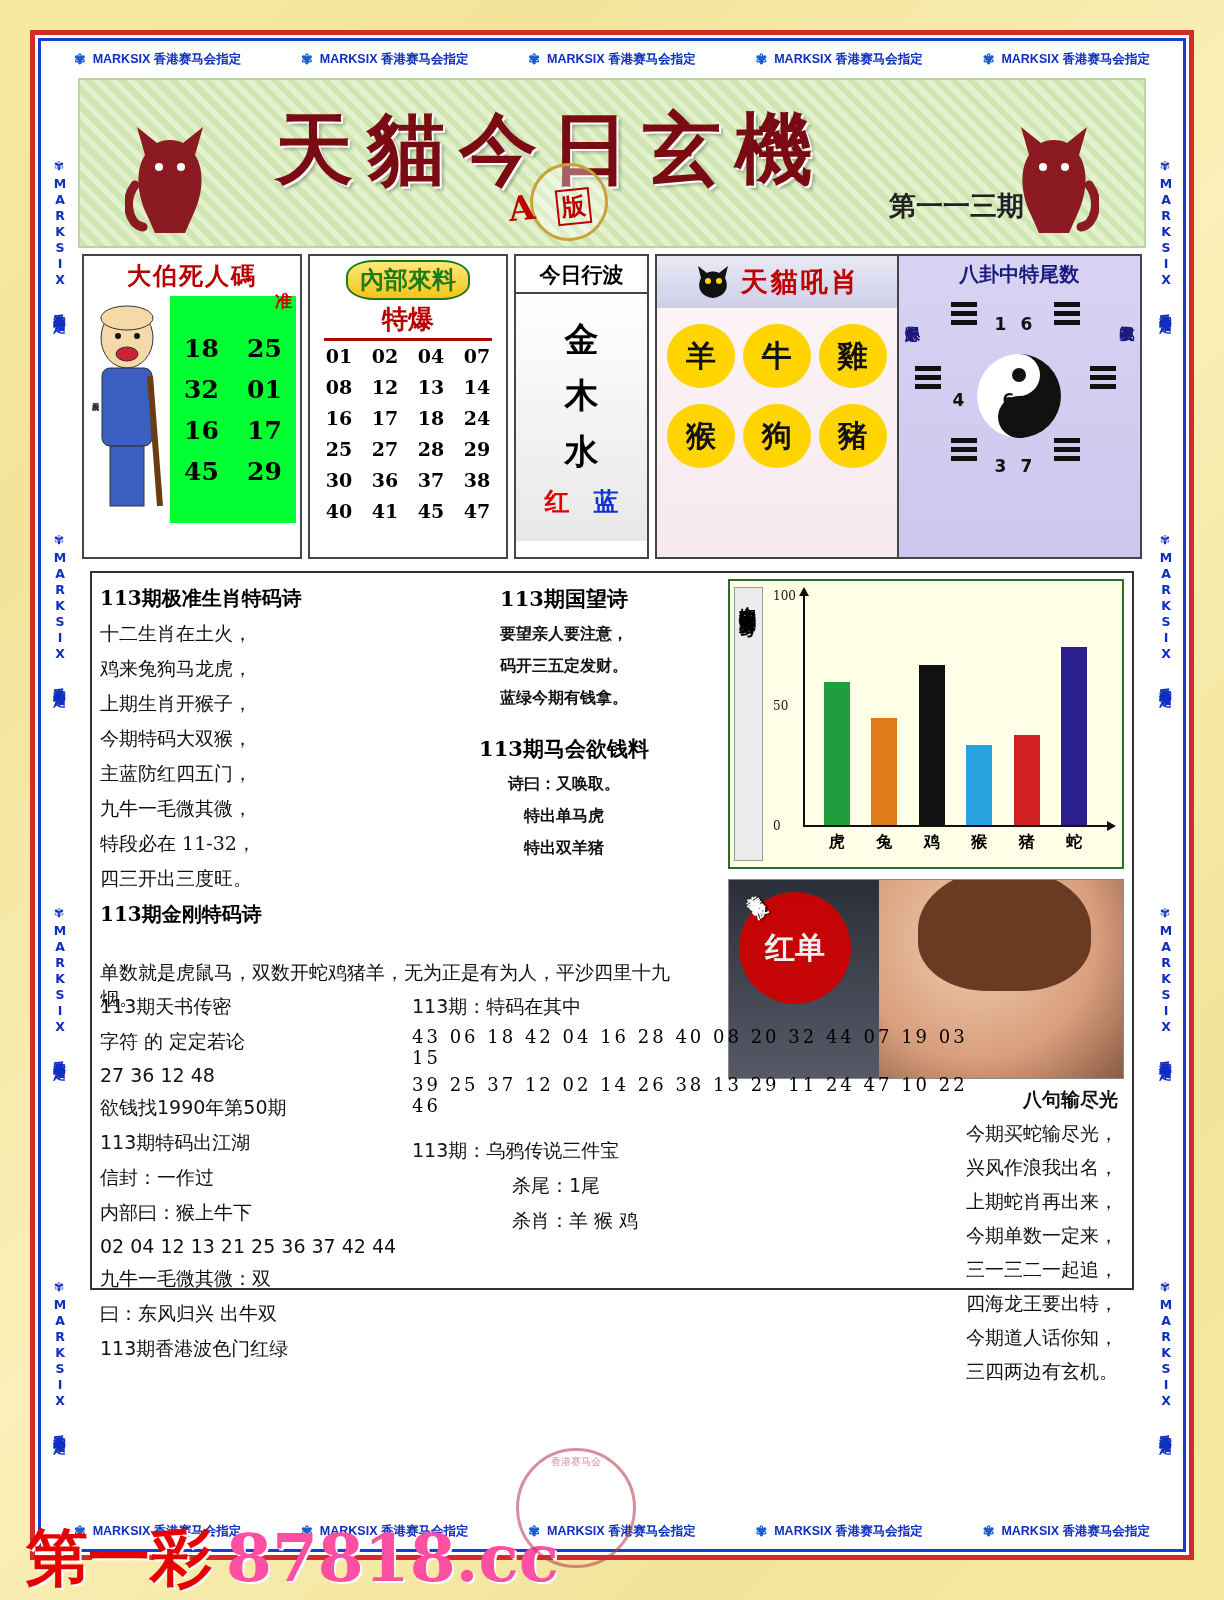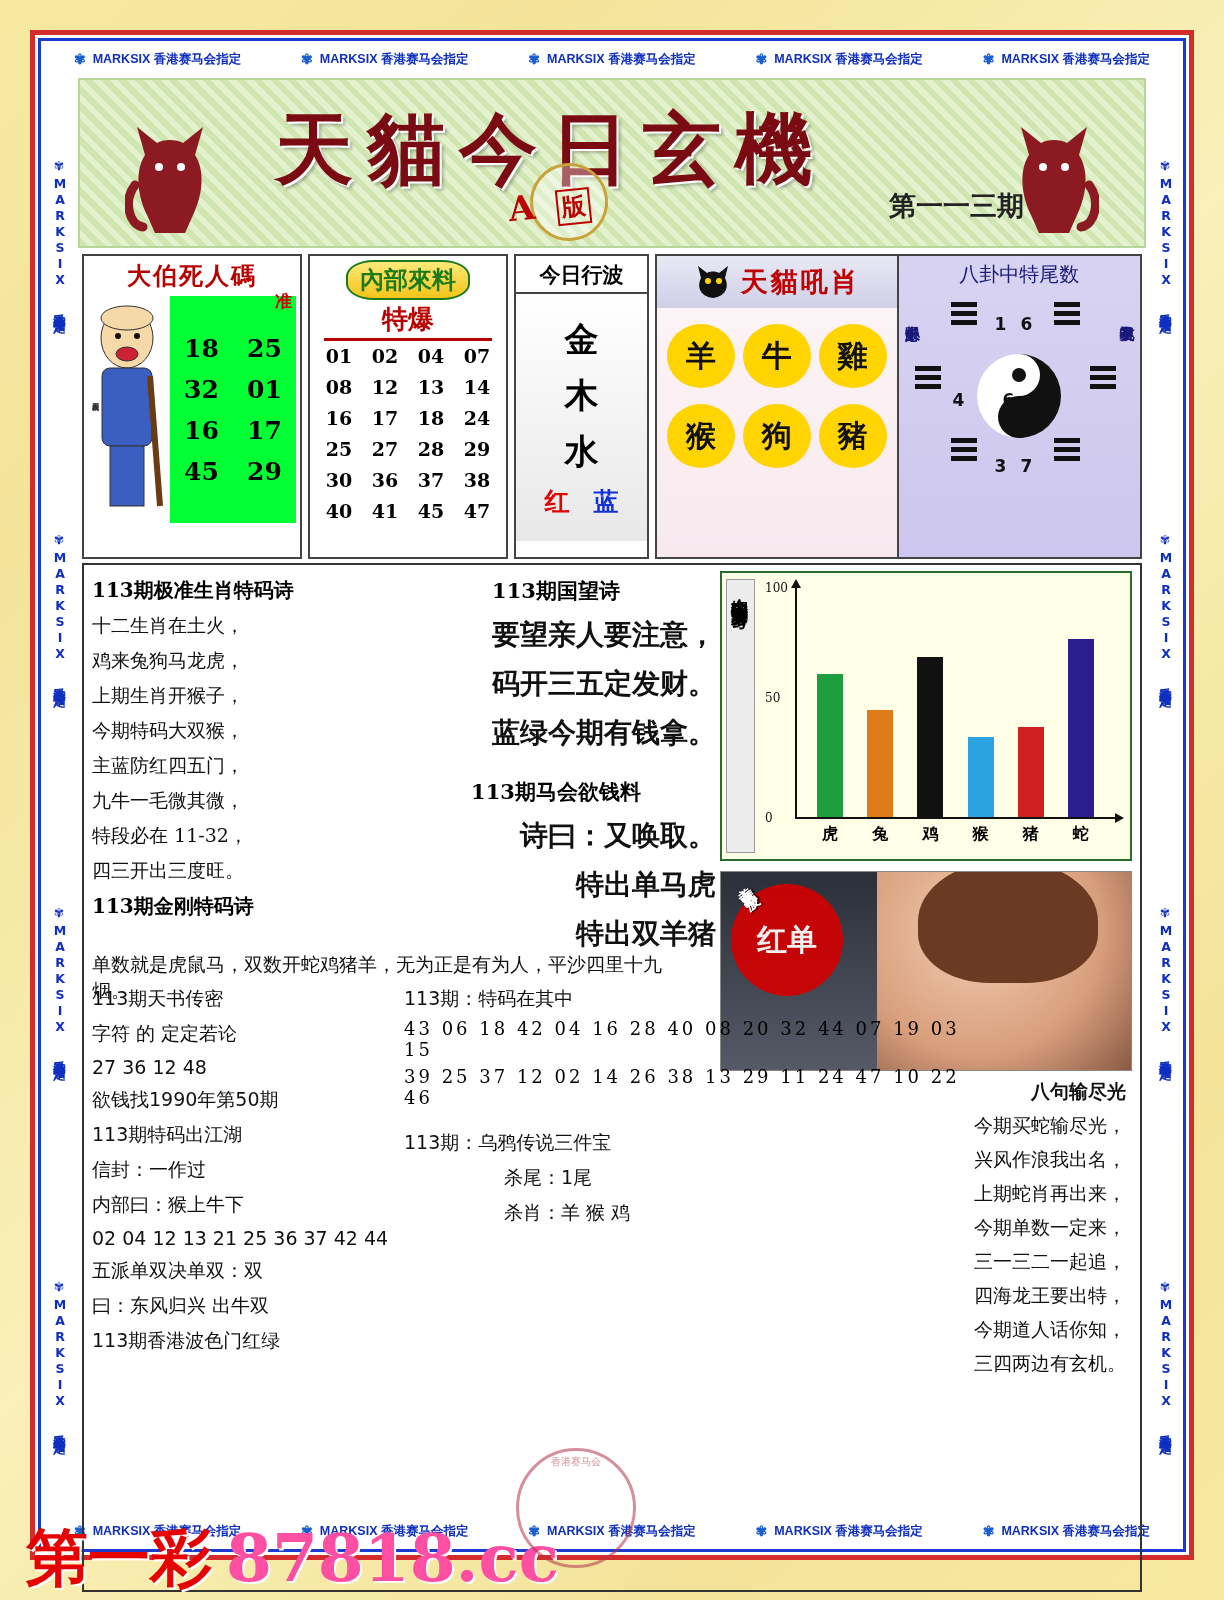--- a/index.html
+++ b/index.html
@@ -213,21 +213,21 @@
     background:#ffd400; display:flex;align-items:center;justify-content:center;
     font-size:30px;font-weight:bold;color:#111;
     font-family:"DejaVu Serif",serif;
   }
   .mao-right{
     width:50%;
     background:linear-gradient(#d8d3f2,#cdc6ee);
     position:relative;
   }
   .bagua-title{
-    text-align:center;font-size:20px;font-weight:normal;color:#1a1a7a;
+    text-align:center;font-size:20px;font-weight:bold;color:#1a1a7a;
     padding-top:5px; font-family:"DejaVu Serif",serif;
   }
   .bagua-wrap{ position:relative; height:240px; }
   .taiji{
     position:absolute; left:50%; top:108px; transform:translate(-50%,-50%);
     width:84px;height:84px;border-radius:50%;
     background:linear-gradient(90deg,#fff 50%,#111 50%);
   }
   .taiji:before,.taiji:after{
     content:""; position:absolute; left:21px; width:42px;height:42px;border-radius:50%;
@@ -244,32 +244,32 @@
   .tri .bar.broken{background:none;}
   .tri .bar.broken i{display:block;width:14px;height:5px;background:#111;}
   .bg-num{ position:absolute; font-size:17px;font-weight:bold;color:#111;}
   .side-vert{
     position:absolute; writing-mode:vertical-rl; font-size:15px;font-weight:bold;color:#1a1a7a;
     font-family:"DejaVu Serif",serif;
   }
 
   
   .main{
-    display:flex; margin:4px; gap:4px;
+    display:flex; margin:12px; gap:4px;
     border:2px solid #333; padding:6px 8px;
-    height:1029px; position:relative;
+    height:719px; position:relative;
   }
   .col{ font-family:"DejaVu Serif","Liberation Serif",serif; }
   .col-left{ width:300px; }
   .col-mid{ width:320px; text-align:center;}
   .col-right{ flex:1; position:relative;}
 
   .ln{ font-size:19px; margin:9px 0; color:#111; }
   .hdr{ font-size:20px; font-weight:bold; margin:6px 0 8px;}
-  .mid-poem .ln{ font-weight:bold; font-size:28px; margin:11px 0;text-align:right;}
+  .mid-poem .ln{ font-weight:bold; font-size:16px; margin:11px 0;}
   .mid-title{ font-size:21px; font-weight:bold; margin:6px 0 10px;}
 
   
   .chart-box{
     border:2px solid #2a6b2a; background:#ffffe8;
     padding:6px 6px 6px 4px; display:flex; height:290px;
   }
   .chart-label{
     writing-mode:vertical-rl; text-orientation:upright;
     font-size:17px; font-weight:bold; letter-spacing:2px;
@@ -713,21 +713,21 @@
 
     <div style="position:absolute; left:8px; top:412px; width:300px;">
       <div class="ln">113期天书传密</div>
       <div class="ln">字符 的 定定若论</div>
       <div class="ln">27  36  12  48</div>
       <div class="ln">欲钱找1990年第50期</div>
       <div class="ln">113期特码出江湖</div>
       <div class="ln">信封：一作过</div>
       <div class="ln">内部曰：猴上牛下</div>
       <div class="ln">02  04  12  13  21  25  36  37  42  44</div>
-      <div class="ln">五派单双决单双：双</div>
+      <div class="ln">九牛一毛微其微：双</div>
       <div class="ln">曰：东风归兴  出牛双</div>
       <div class="ln">113期香港波色门红绿</div>
     </div>
 
     <div style="position:absolute; left:320px; top:412px; width:560px;">
       <div class="ln" style="margin:9px 0 6px 0;">113期：特码在其中</div>
       <div class="numrow">43  06  18  42  04  16  28  40  08  20  32  44  07  19  03  15</div>
       <div class="numrow">39  25  37  12  02  14  26  38  13  29  11  24  47  10  22  46</div>
       <div class="ln" style="margin-top:22px;">113期：乌鸦传说三件宝</div>
       <div class="ln" style="margin-left:100px;">杀尾：1尾</div>

